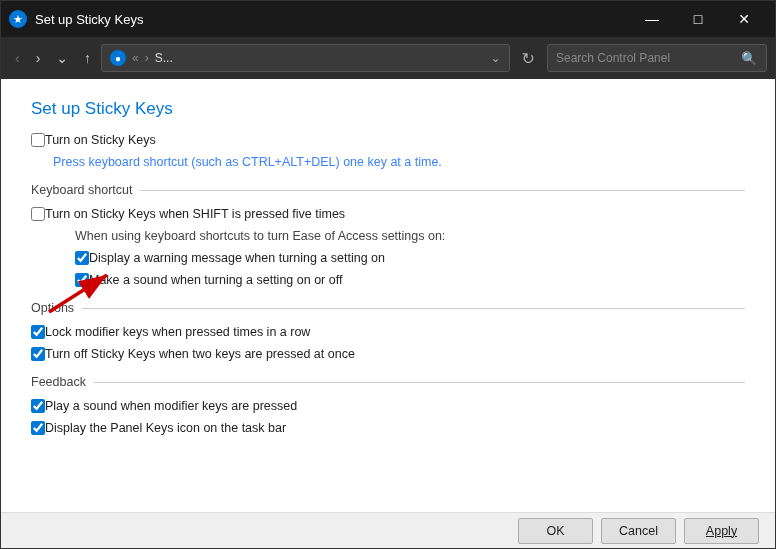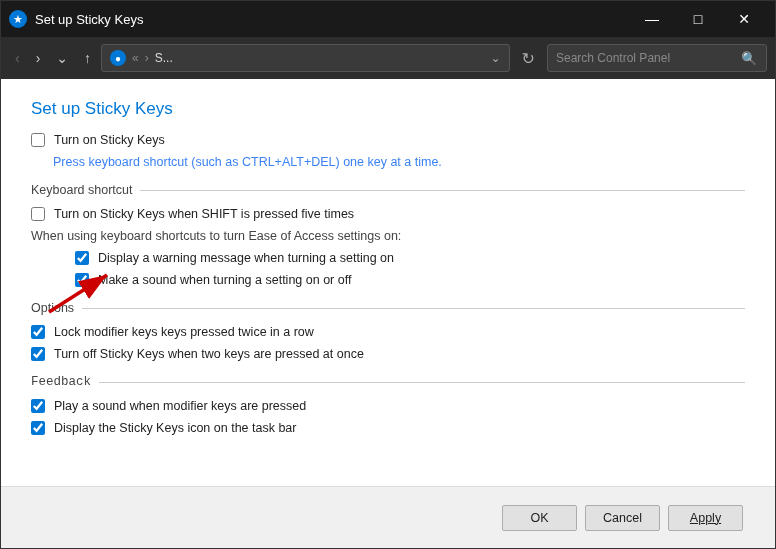--- a/index.html
+++ b/index.html
@@ -192,31 +192,32 @@
     }
     .section-line {
       flex: 1;
       height: 1px;
       background: #ccc;
     }
 
     .checkbox-row {
       display: flex;
       align-items: flex-start;
-      gap: 9px;
+      gap: 0;
       margin-bottom: 8px;
       margin-left: 0;
     }
     .checkbox-row.indented {
     }
     .checkbox-row.indented2 {
       margin-left: 44px;
     }
 
     .sub-text {
+      margin-left: 44px;
       margin-bottom: 8px;
       color: #444;
       font-size: 12.5px;
     }
 
     
     input[type="checkbox"] {
       width: 14px;
       height: 14px;
       accent-color: #0078d7;
@@ -236,25 +237,25 @@
       left: 50px;
       top: 180px;
       width: 80px;
       height: 60px;
     }
 
     
     .footer {
       background: #f0f0f0;
       border-top: 1px solid #ddd;
-      height: 62px;
+      height: 36px;
       display: flex;
       align-items: center;
       justify-content: flex-end;
-      padding: 0 32px;
+      padding: 0 16px;
       gap: 8px;
       flex-shrink: 0;
     }
     .footer-btn {
       min-width: 75px;
       height: 26px;
       padding: 0 16px;
       border: 1px solid #adadad;
       background: #e1e1e1;
       font-size: 12.5px;
@@ -336,41 +337,41 @@
       <label for="sound-setting">Make a sound when turning a setting on or off</label>
     </div>
 
     <div class="section-header" style="margin-top:14px;">
       <span class="section-label">Options</span>
       <div class="section-line"></div>
     </div>
 
     <div class="checkbox-row indented">
       <input type="checkbox" id="lock-modifier" checked="" style="">
-      <label for="lock-modifier">Lock modifier keys keys pressed twice in a row</label>
+      <label for="lock-modifier">Lock modifier keys when pressed times in a row</label>
     </div>
 
     <div class="checkbox-row indented">
       <input type="checkbox" id="turn-off-two-keys" checked="" style="">
       <label for="turn-off-two-keys">Turn off Sticky Keys when two keys are pressed at once</label>
     </div>
 
-    <div class="section-header" style="margin-top:14px;font-family:Liberation Mono, monospace;">
+    <div class="section-header" style="margin-top:14px;">
       <span class="section-label">Feedback</span>
       <div class="section-line"></div>
     </div>
 
     <div class="checkbox-row indented">
       <input type="checkbox" id="play-sound" checked="" style="">
       <label for="play-sound">Play a sound when modifier keys are pressed</label>
     </div>
 
     <div class="checkbox-row indented">
       <input type="checkbox" id="display-icon" checked="" style="">
-      <label for="display-icon">Display the Sticky Keys icon on the task bar</label>
+      <label for="display-icon">Display the Panel Keys icon on the task bar</label>
     </div>
 
     <svg class="arrow-annotation" style="position:absolute; left:38px; top:178px; width:90px; height:65px;" viewBox="0 0 90 65">
       <defs>
         <marker id="arrowhead" markerWidth="8" markerHeight="6" refX="8" refY="3" orient="auto">
           <polygon points="0 0, 8 3, 0 6" fill="#cc0000"></polygon>
         </marker>
       </defs>
       <line x1="10" y1="55" x2="68" y2="18" stroke="#cc0000" stroke-width="3.5" marker-end="url(#arrowhead)"></line>
     </svg>

